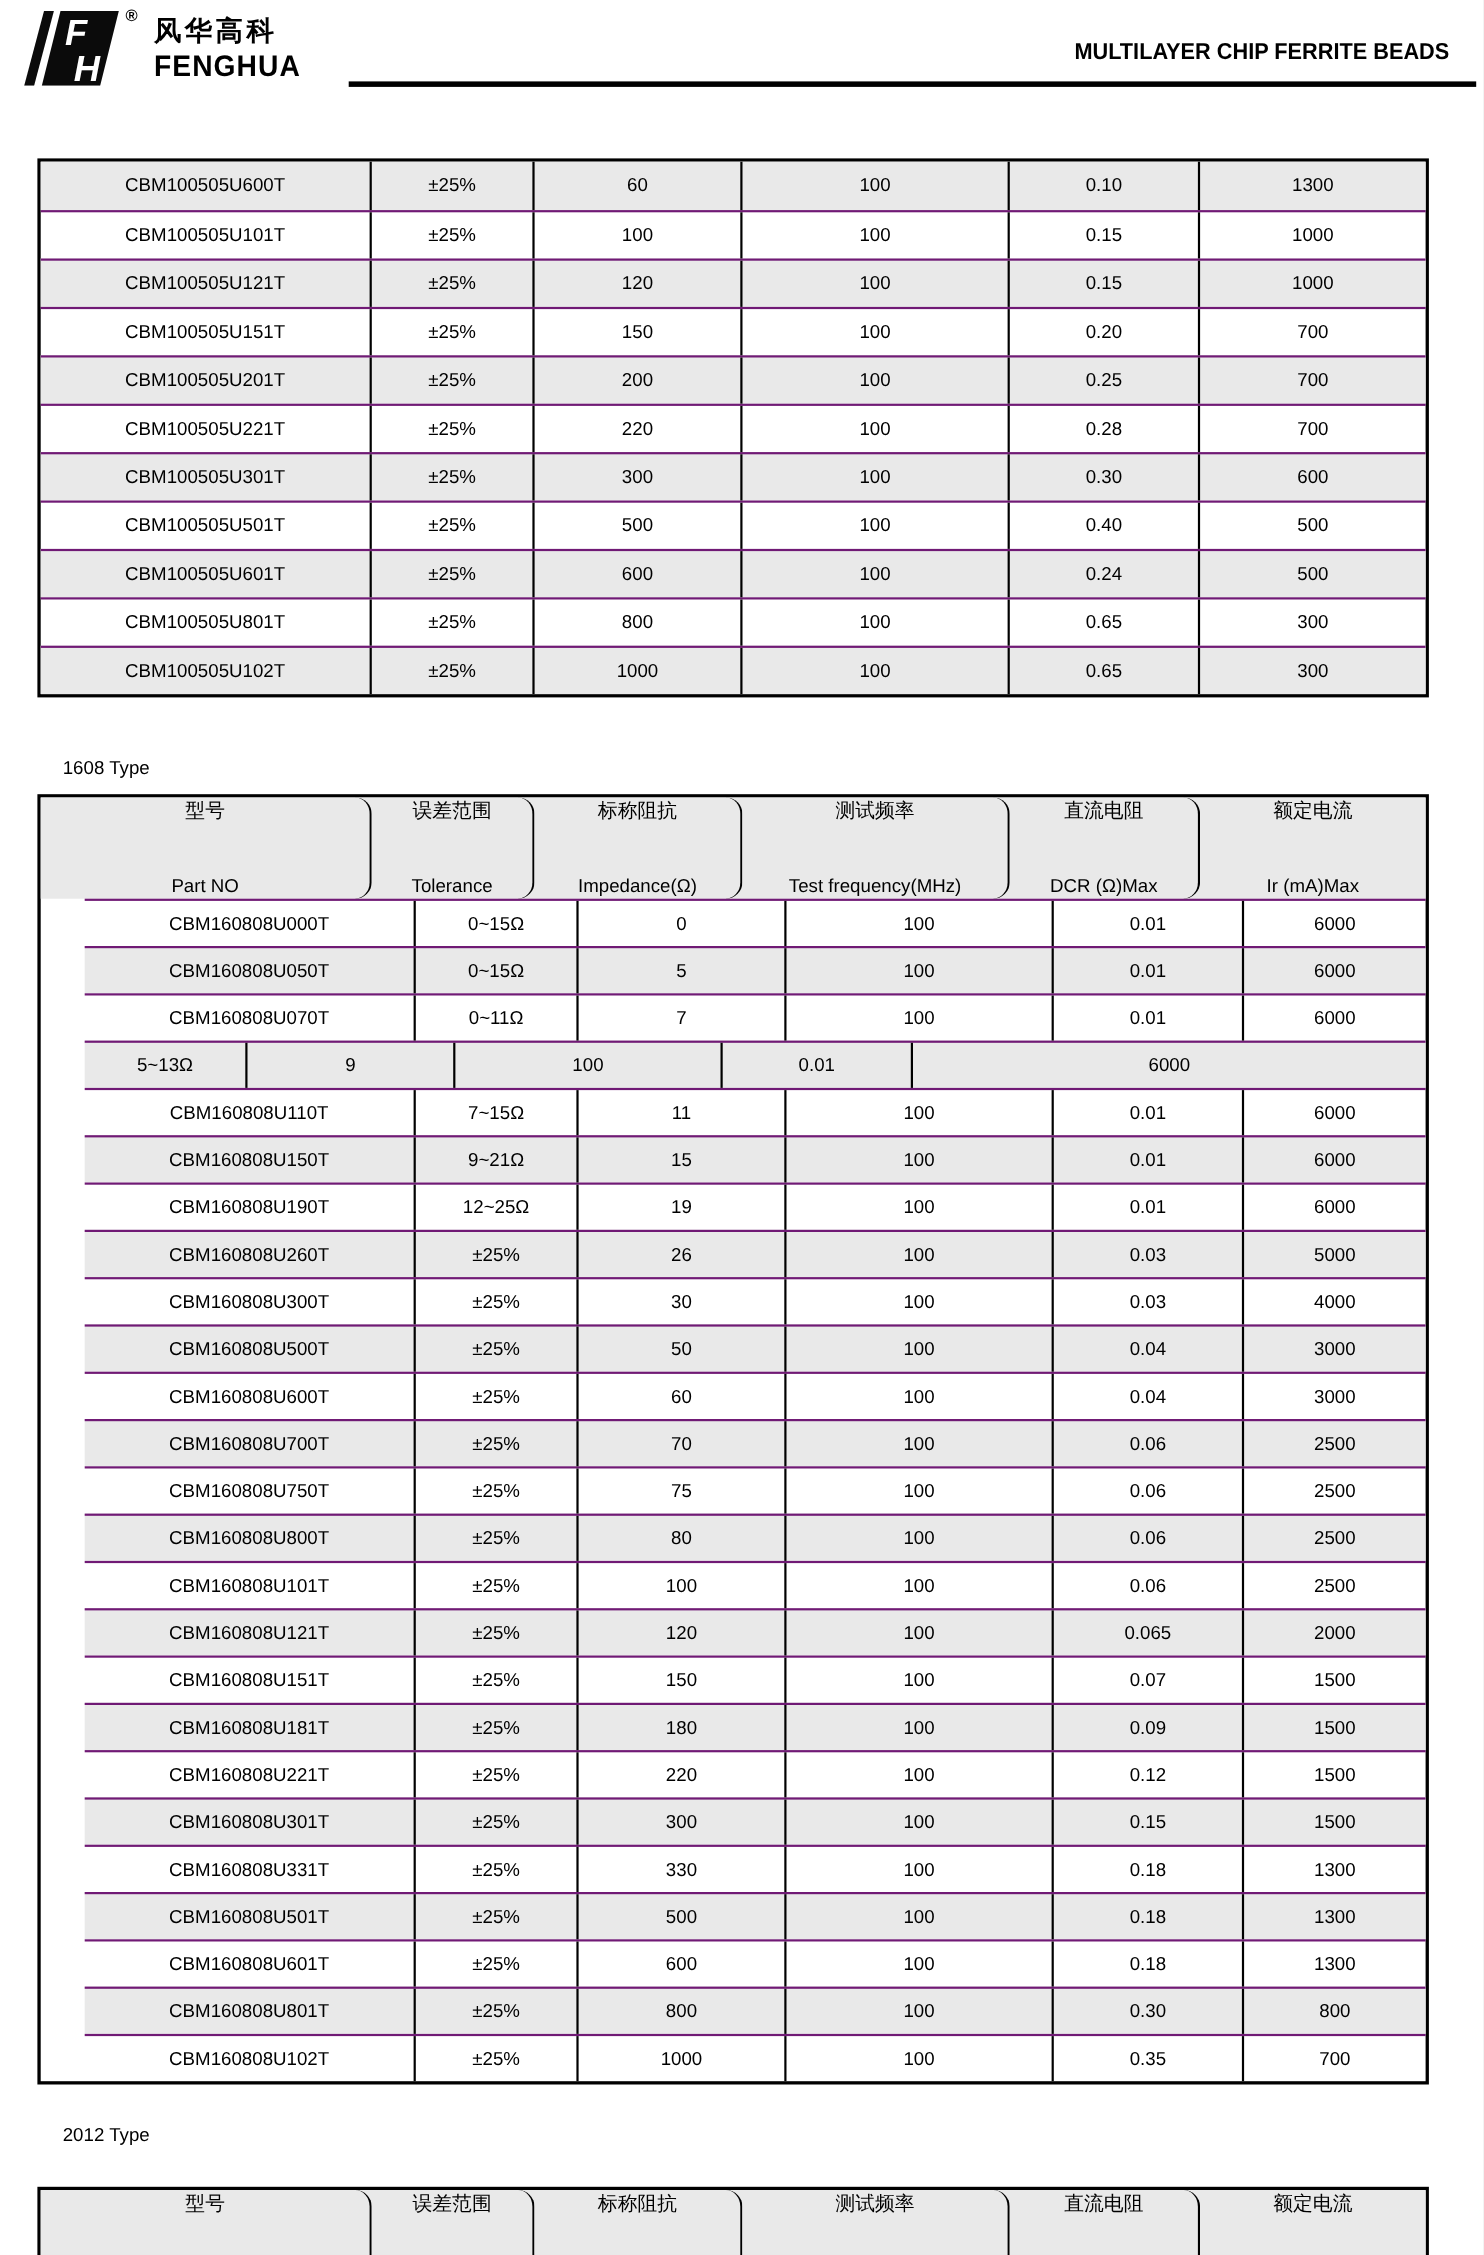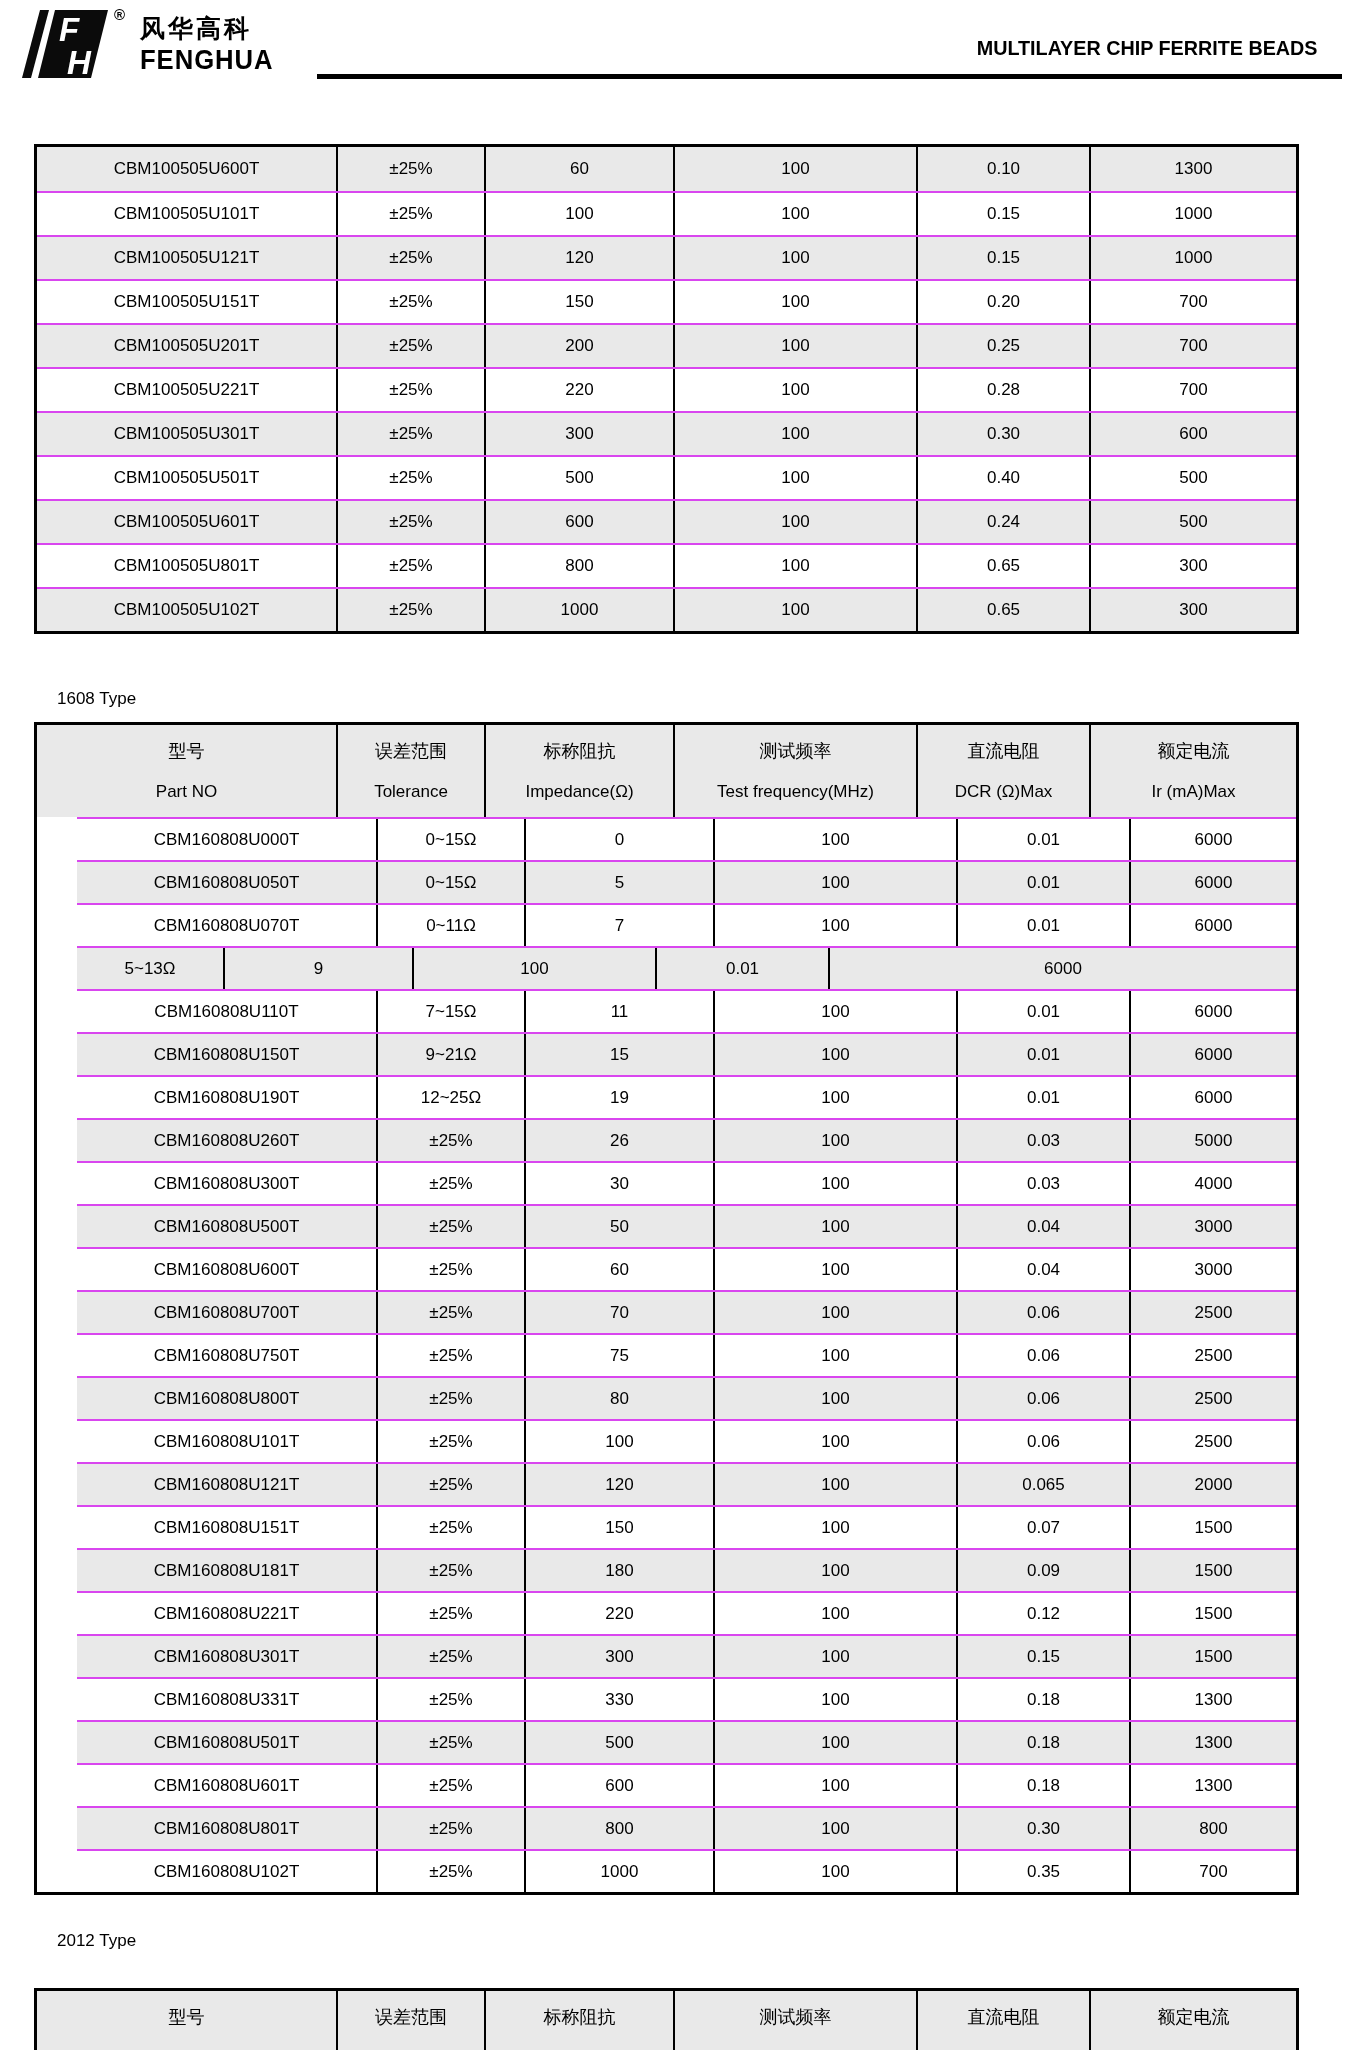--- a/index.html
+++ b/index.html
@@ -27,36 +27,36 @@
   #label-1608{top:689px;}
   #label-2012{top:1931px;}
 
   
   .dtable{position:absolute; left:34px; width:1259px; border:3px solid #000; background:#fff;}
   .table-1{top:144px;}
   .table-2{top:722px;}
   .table-3{top:1988px;}
 
   .row{display:flex; box-sizing:border-box;}
-  .row + .row{border-top:2px solid #d946ef;}
+  .row + .row{border-top:2px solid #701a75;}
   .data-row{height:44px;}
   .table-2 .data-row{height:43px;margin-left:40px;}
   .header-row{height:92px; background:#e9e9e9;}
   .data-row.shaded{background:#e9e9e9;}
 
   .cell{
     box-sizing:border-box; border-right:2px solid #000;
     display:flex; align-items:center; justify-content:center;
     font-size:17px; overflow:hidden;
   }
   .cell:last-child{border-right:none;}
   .c0{width:301px;} .c1{width:148px;} .c2{width:189px;}
   .c3{width:243px;} .c4{width:173px;} .c5{flex:1;}
 
-  .header-cell{flex-direction:column; justify-content:center; row-gap:18px;}
+  .header-cell{flex-direction:column; justify-content:space-between; row-gap:18px;border-radius:15px;}
   .h-cn{font-size:18px; line-height:24px;}
   .h-en{font-size:17px; line-height:22px; min-height:22px;}
 </style>
 </head>
 <body>
 
 <div class="page">
 
   <header>
     <div class="logo">

